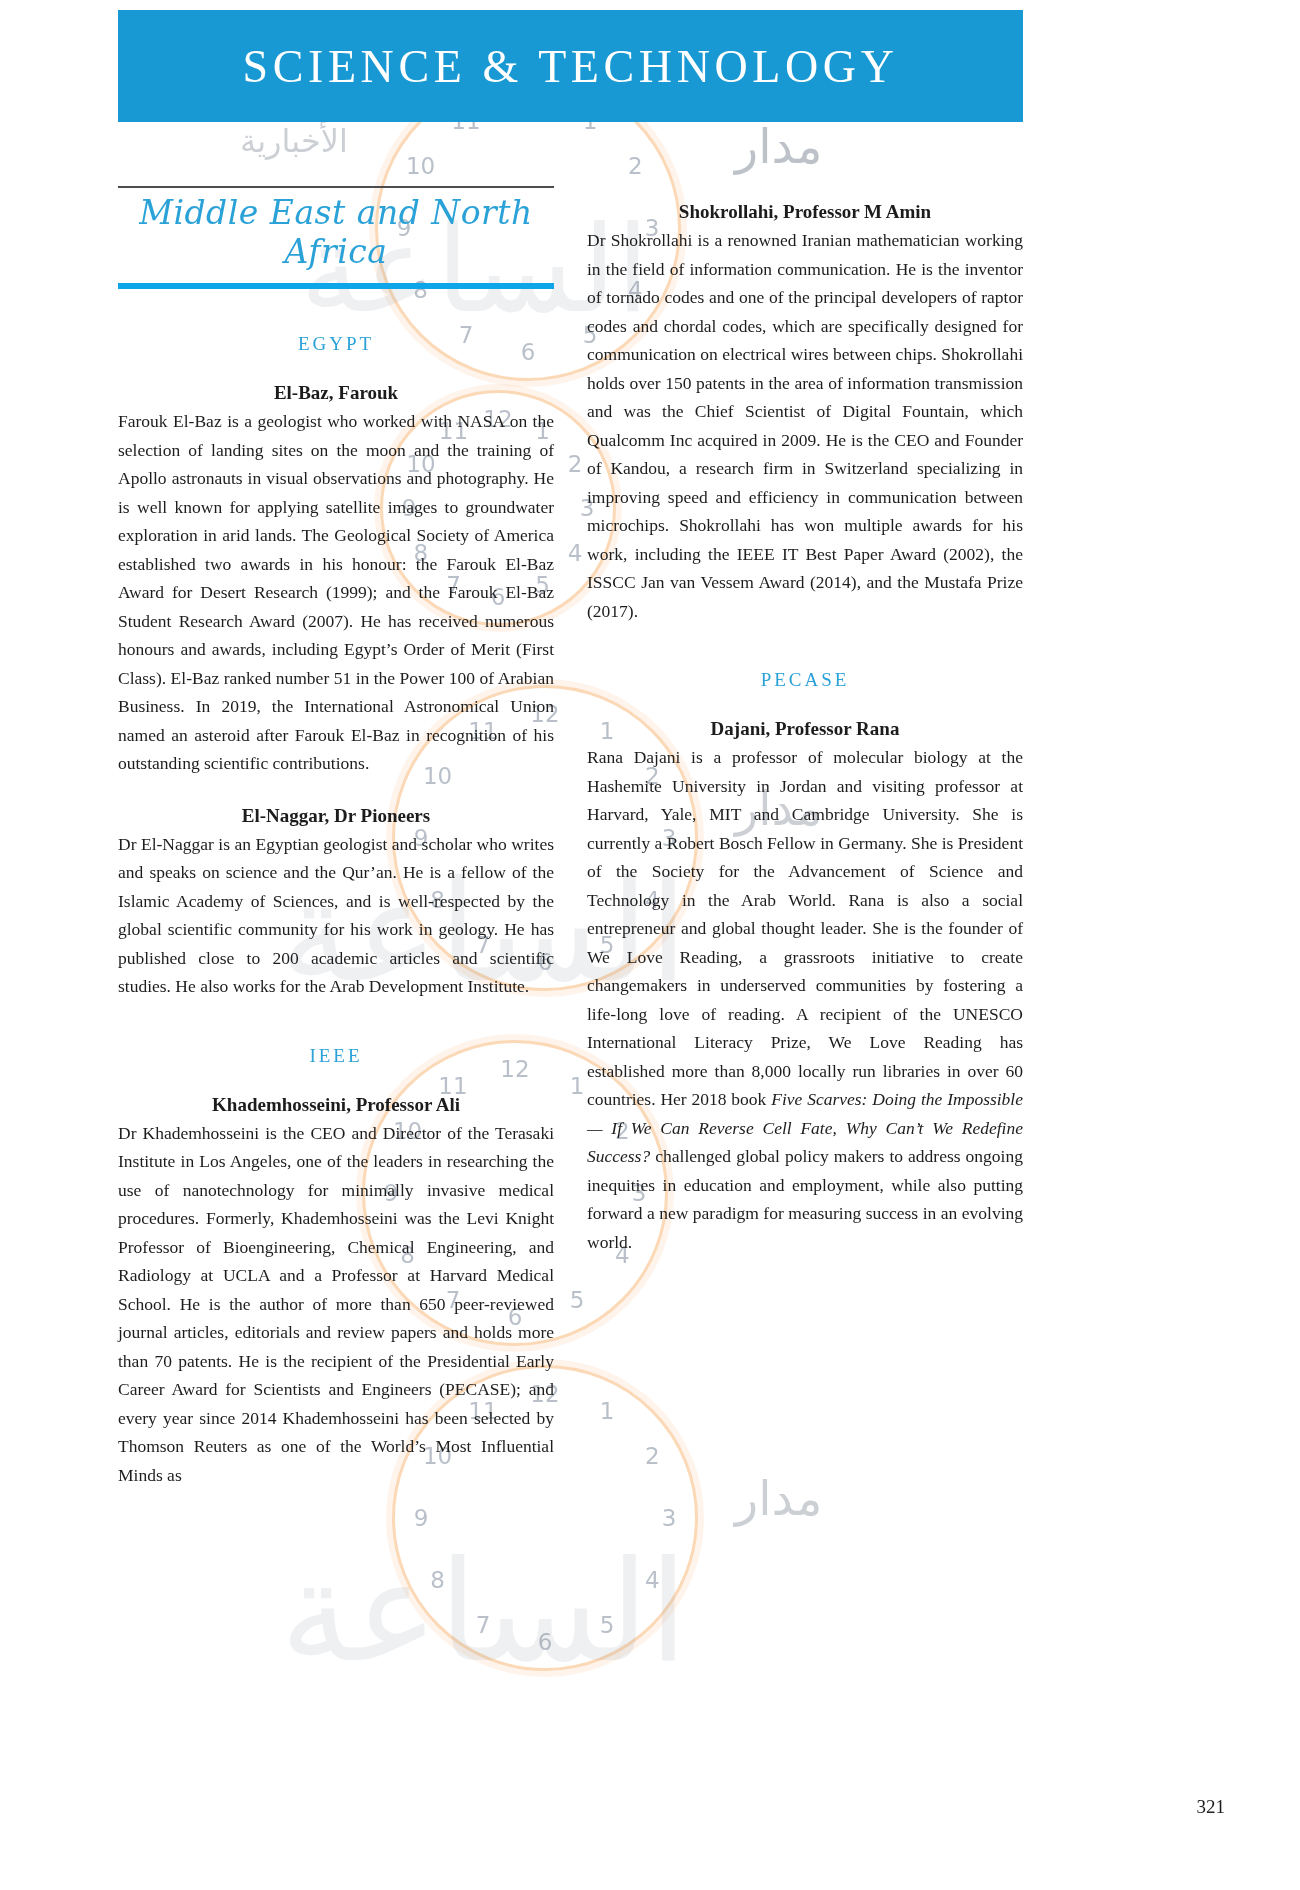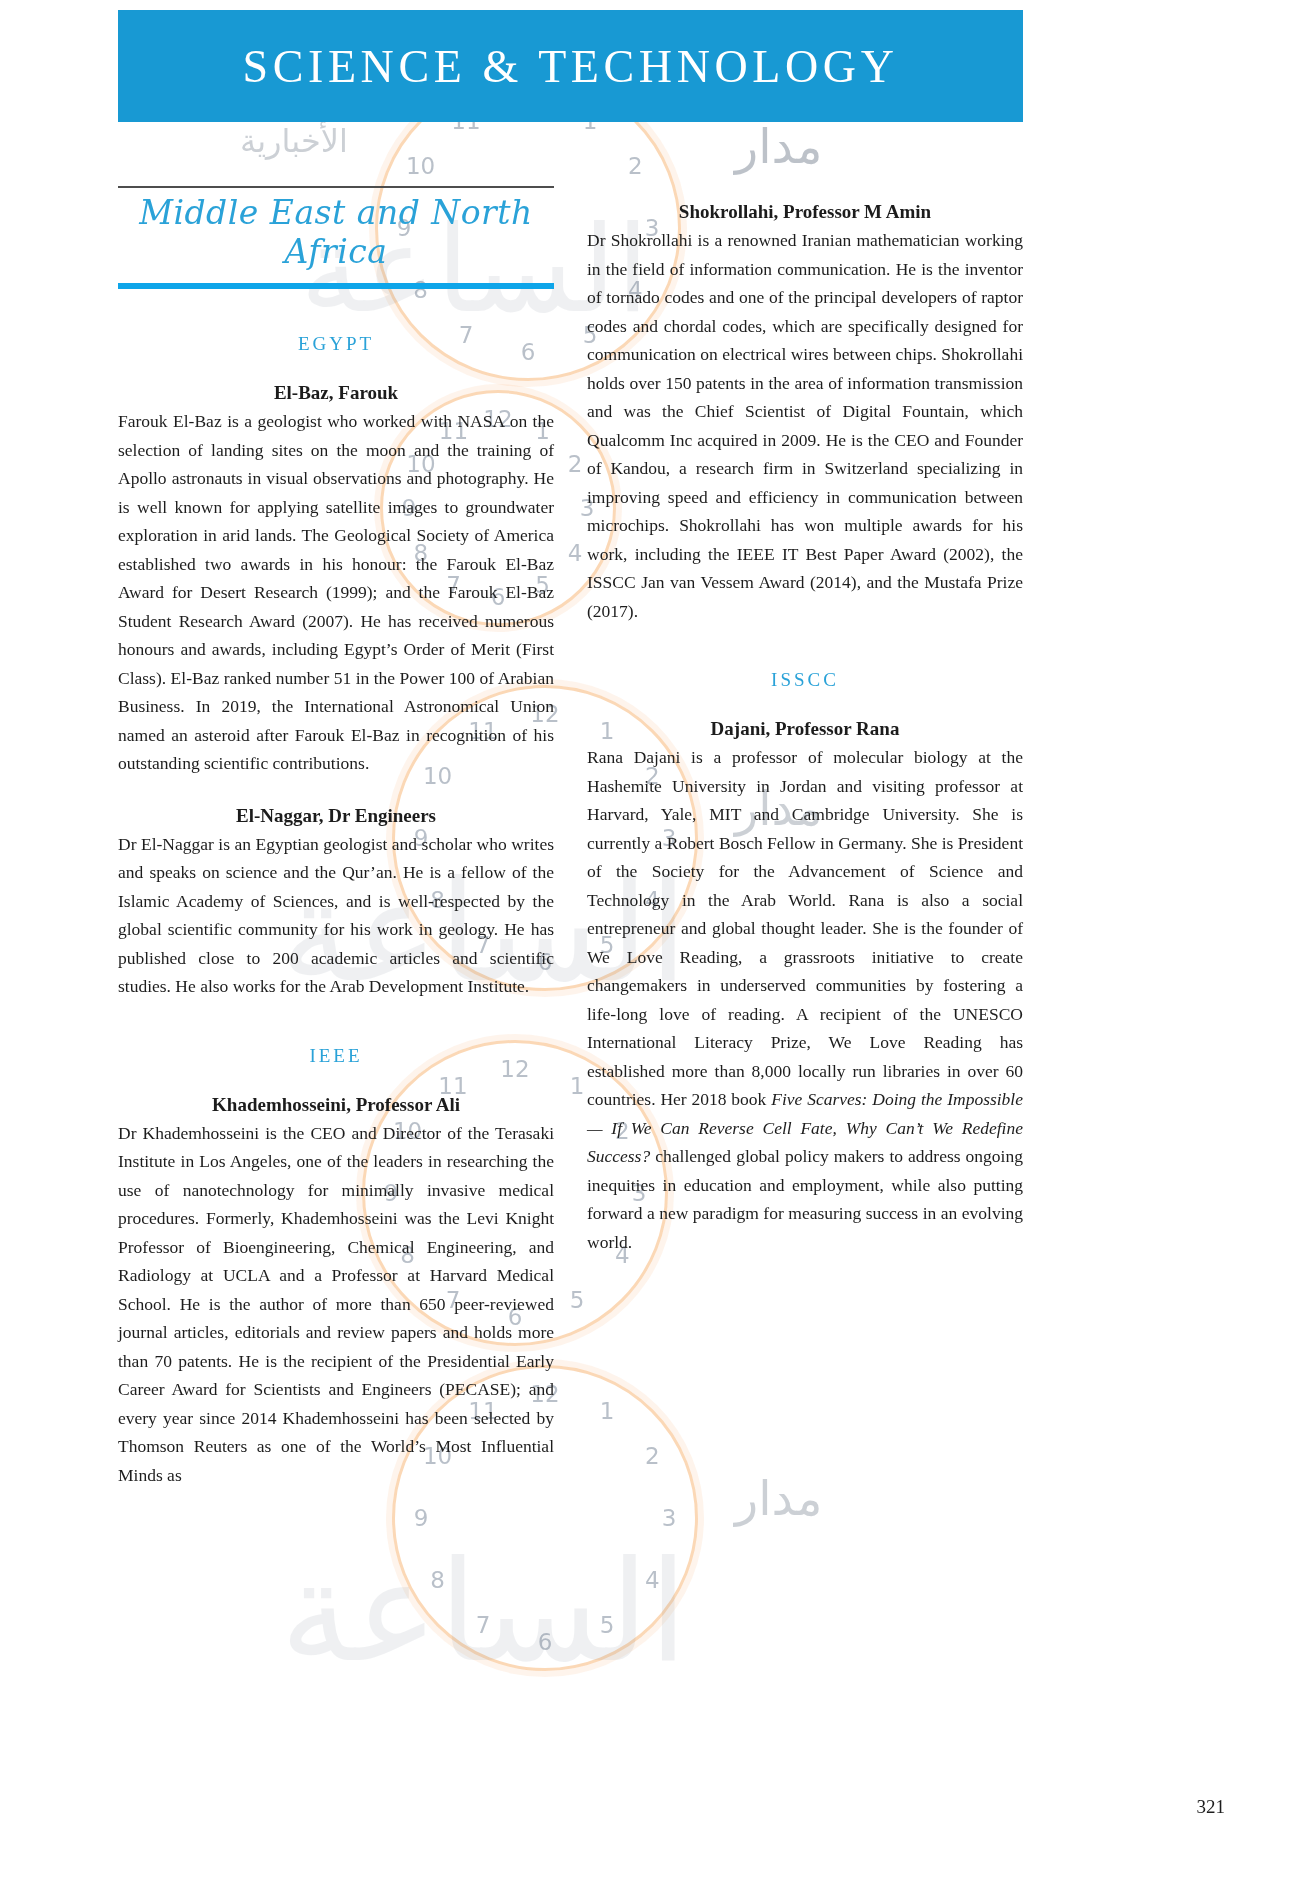--- a/index.html
+++ b/index.html
@@ -214,31 +214,31 @@
 
     <div class="columns">
 
       <div class="col col-left" id="col-left">
         <div class="section-heading-block">
           <h2 class="section-title">Middle East and North Africa</h2>
         </div>
       <h3 class="country-heading"><span>EGYPT</span></h3>
           <h4 class="entry-heading"><span>El-Baz, Farouk</span></h4>
           <p class="body-paragraph"><span>Farouk El-Baz is a geologist who worked with NASA on the selection of landing sites on the moon and the training of Apollo astronauts in visual observations and photography. He is well known for applying satellite images to groundwater exploration in arid lands. The Geological Society of America established two awards in his honour: the Farouk El-Baz Award for Desert Research (1999); and the Farouk El-Baz Student Research Award (2007). He has received numerous honours and awards, including Egypt’s Order of Merit (First Class). El-Baz ranked number 51 in the Power 100 of Arabian Business. In 2019, the International Astronomical Union named an asteroid after Farouk El-Baz in recognition of his outstanding scientific contributions.</span></p>
-          <h4 class="entry-heading"><span>El-Naggar, Dr Engineers</span></h4>
+          <h4 class="entry-heading"><span>El-Naggar, Dr Pioneers</span></h4>
           <p class="body-paragraph"><span>Dr El-Naggar is an Egyptian geologist and scholar who writes and speaks on science and the Qur’an. He is a fellow of the Islamic Academy of Sciences, and is well-respected by the global scientific community for his work in geology. He has published close to 200 academic articles and scientific studies. He also works for the Arab Development Institute.</span></p>
           <h3 class="country-heading"><span>IEEE</span></h3>
           <h4 class="entry-heading"><span>Khademhosseini, Professor Ali</span></h4>
           <p class="body-paragraph"><span>Dr Khademhosseini is the CEO and Director of the Terasaki Institute in Los Angeles, one of the leaders in researching the use of nanotechnology for minimally invasive medical procedures. Formerly, Khademhosseini was the Levi Knight Professor of Bioengineering, Chemical Engineering, and Radiology at UCLA and a Professor at Harvard Medical School. He is the author of more than 650 peer-reviewed journal articles, editorials and review papers and holds more than 70 patents. He is the recipient of the Presidential Early Career Award for Scientists and Engineers (PECASE); and every year since 2014 Khademhosseini has been selected by Thomson Reuters as one of the World’s Most Influential Minds as</span></p>
         </div>
 
       <div class="col col-right" id="col-right">
           <h4 class="entry-heading"><span>Shokrollahi, Professor M Amin</span></h4>
           <p class="body-paragraph"><span>Dr Shokrollahi is a renowned Iranian mathematician working in the field of information communication. He is the inventor of tornado codes and one of the principal developers of raptor codes and chordal codes, which are specifically designed for communication on electrical wires between chips. Shokrollahi holds over 150 patents in the area of information transmission and was the Chief Scientist of Digital Fountain, which Qualcomm Inc acquired in 2009. He is the CEO and Founder of Kandou, a research firm in Switzerland specializing in improving speed and efficiency in communication between microchips. Shokrollahi has won multiple awards for his work, including the IEEE IT Best Paper Award (2002), the ISSCC Jan van Vessem Award (2014), and the Mustafa Prize (2017).</span></p>
-          <h3 class="country-heading"><span>ISSCC</span></h3>
+          <h3 class="country-heading"><span>PECASE</span></h3>
           <h4 class="entry-heading"><span>Dajani, Professor Rana</span></h4>
           <p class="body-paragraph"><span>Rana Dajani is a professor of molecular biology at the Hashemite University in Jordan and visiting professor at Harvard, Yale, MIT and Cambridge University. She is currently a Robert Bosch Fellow in Germany. She is President of the Society for the Advancement of Science and Technology in the Arab World. Rana is also a social entrepreneur and global thought leader. She is the founder of We Love Reading, a grassroots initiative to create changemakers in underserved communities by fostering a life-long love of reading. A recipient of the UNESCO International Literacy Prize, We Love Reading has established more than 8,000 locally run libraries in over 60 countries. Her 2018 book </span><em>Five Scarves: Doing the Impossible — If We Can Reverse Cell Fate, Why Can’t We Redefine Success?</em><span> challenged global policy makers to address ongoing inequities in education and employment, while also putting forward a new paradigm for measuring success in an evolving world.</span></p>
         </div>
 
     </div>
   </div>
 
   <div class="page-number">321</div>
 
 </div>

